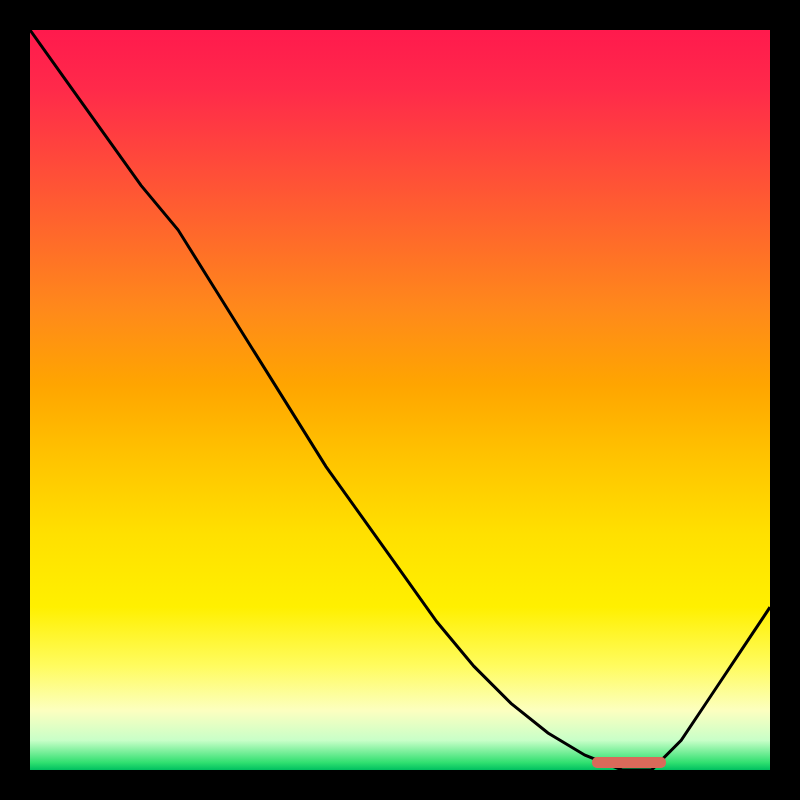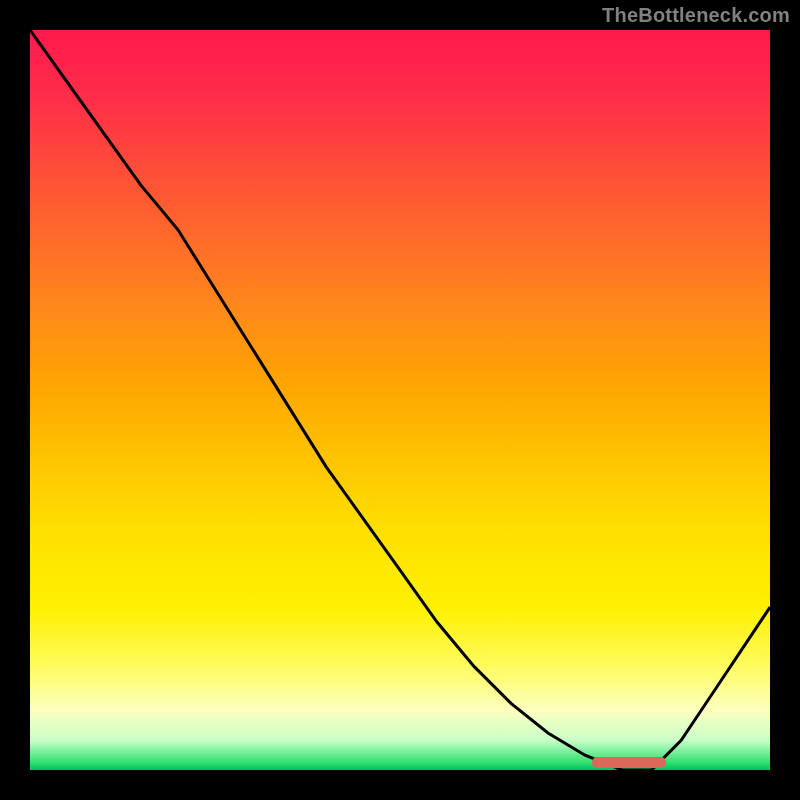--- a/index.html
+++ b/index.html
@@ -61,21 +61,20 @@
     width: 72px;
     height: 11px;
     border-radius: 5px;
     background: #d96a5a;
   }
 </style>
 </head>
 <body>
 
 <div class="wrap">
-  <div class="attribution">TheBottleneck.com</div>
 
   <div class="plot">
     <svg class="curve" viewBox="0 0 740 740" preserveAspectRatio="none">
       <path id="curve-path" fill="none" stroke="#000000" stroke-width="3" d="M0.0 0.0 L37.0 51.8 L74.0 103.6 L111.0 155.4 L148.0 199.8 L185.0 259.0 L222.0 318.2 L259.0 377.4 L296.0 436.6 L333.0 488.4 L370.0 540.2 L407.0 592.0 L444.0 636.4 L481.0 673.4 L518.0 703.0 L555.0 725.2 L592.0 740.0 L621.6 740.0 L651.2 710.4 L680.8 666.0 L710.4 621.6 L740.0 577.2"></path>
     </svg>
     <div class="marker" id="trough-marker" style="left: 562.4px; width: 74px; top: 726.6px; background: rgb(217, 106, 90);"></div>
   </div>
 </div>
 
 </body></html>

